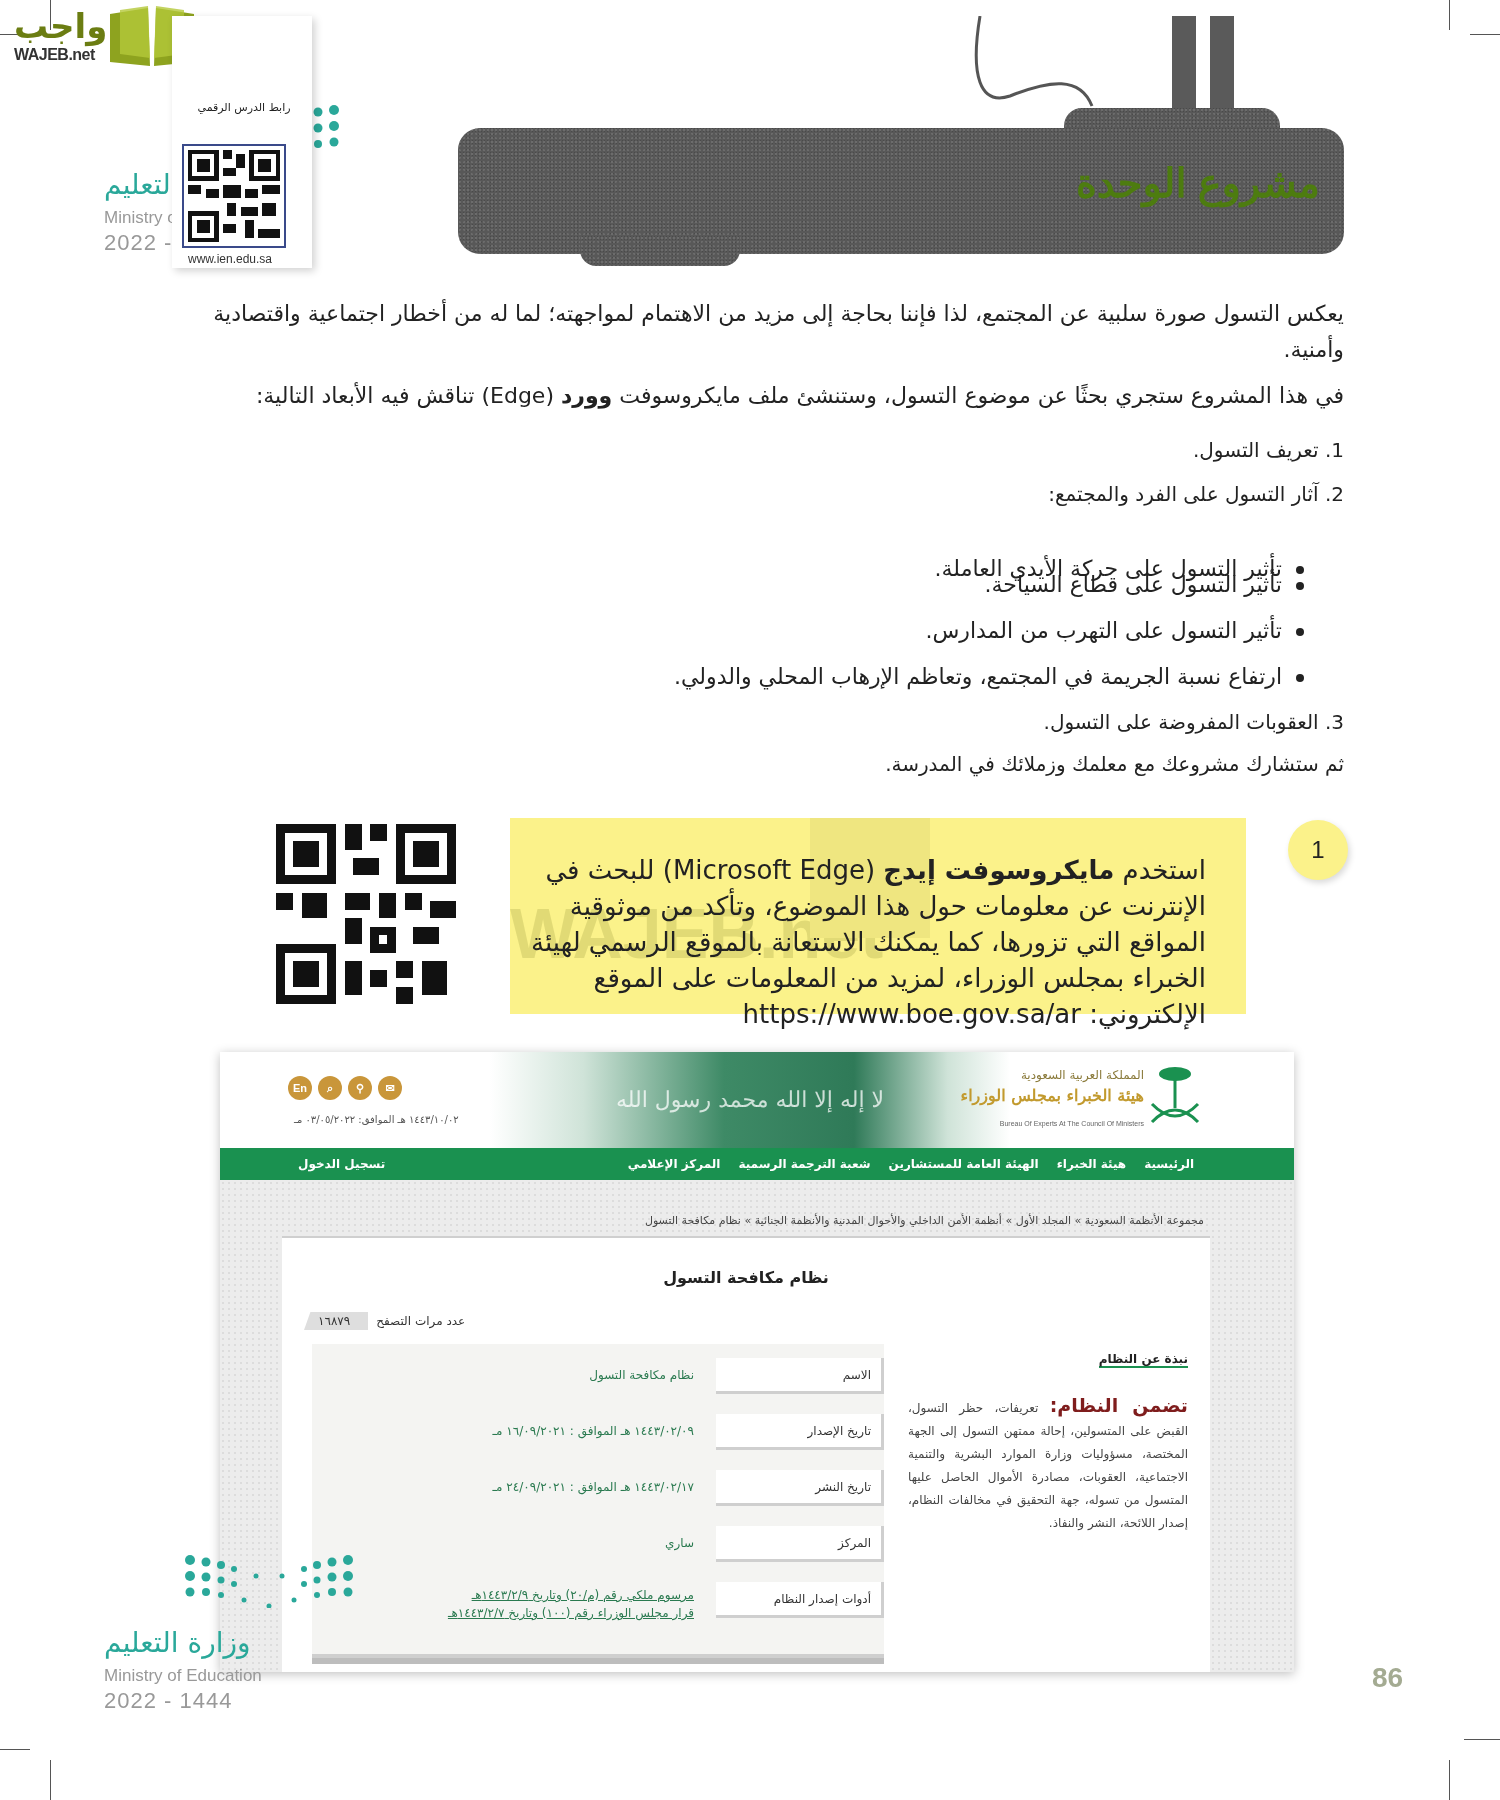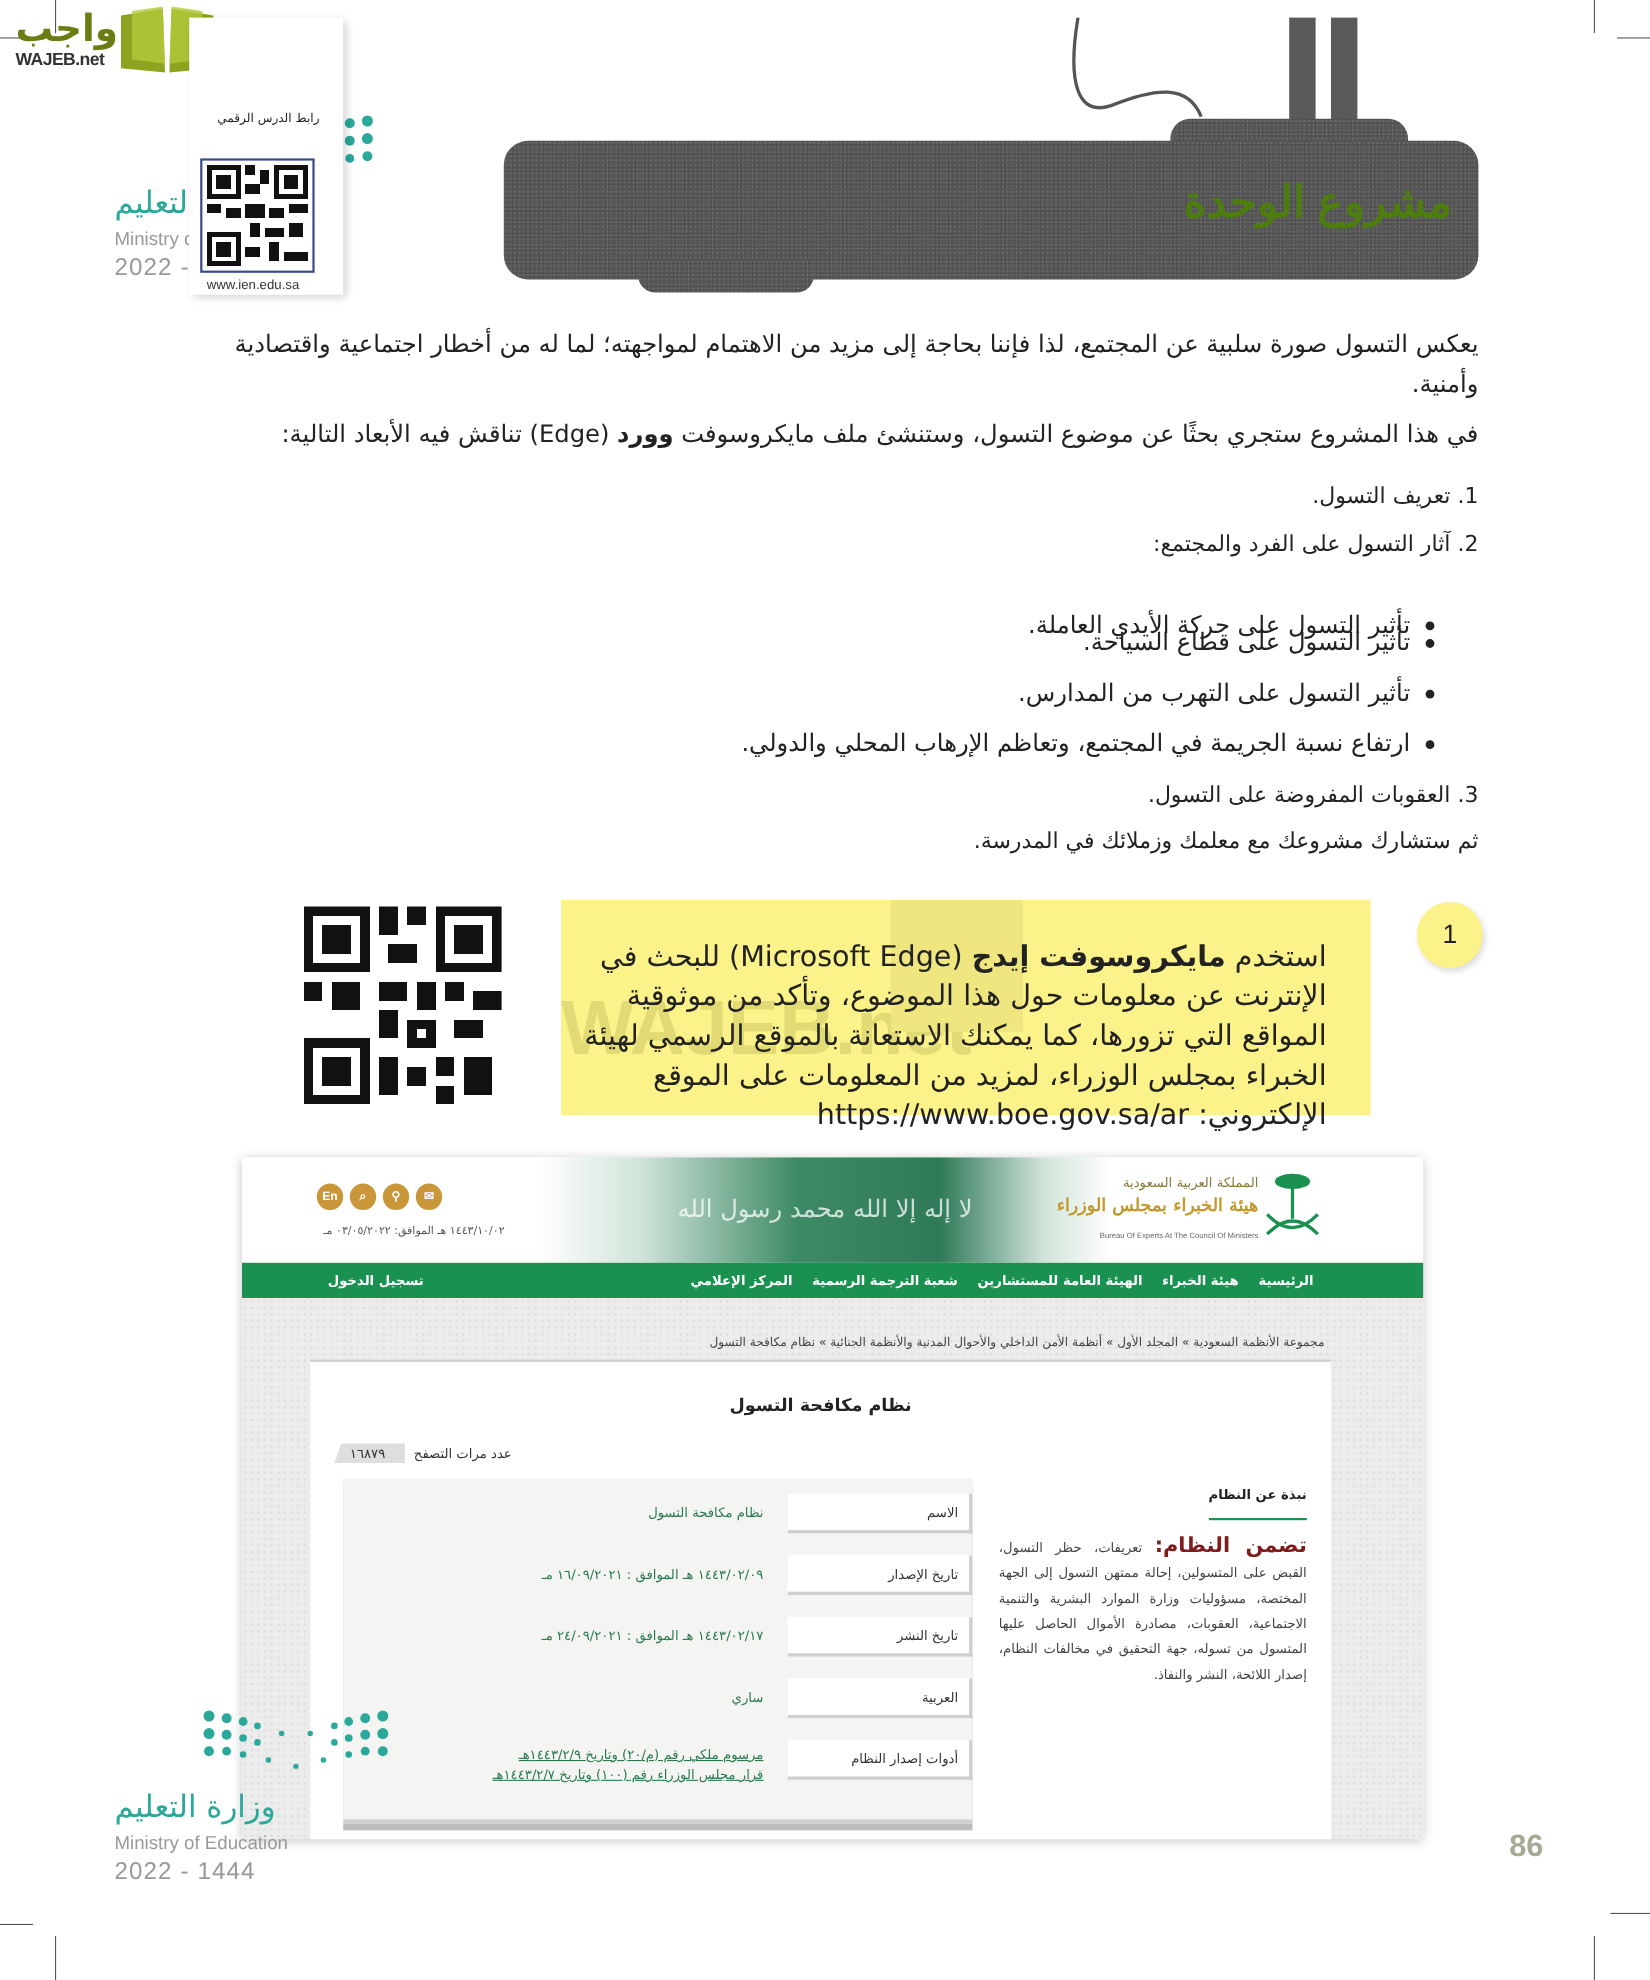--- a/index.html
+++ b/index.html
@@ -71,21 +71,21 @@
   .site-nav-item { font-size: 12px; font-weight: bold; color: #fff; white-space: nowrap; direction: rtl; }
   .site-login { position: absolute; left: 78px; top: 0; line-height: 32px; font-size: 12px; font-weight: bold; color: #fff; direction: rtl; }
   .site-body { position: absolute; left: 0; top: 128px; width: 100%; height: 492px; background-color: #ececec; background-image: radial-gradient(#dcdcdc 1px, transparent 1px); background-size: 6px 6px; }
   .breadcrumb { position: absolute; right: 90px; top: 34px; font-size: 11px; color: #444; direction: rtl; white-space: nowrap; }
   .content-panel { position: absolute; left: 62px; top: 58px; width: 928px; height: 438px; background: #fff; box-shadow: 0 -2px 0 #cfcfcf; }
   .content-title { position: absolute; left: 0; width: 100%; top: 30px; text-align: center; font-size: 16px; font-weight: bold; color: #222; direction: rtl; }
   .views { position: absolute; left: 22px; top: 74px; display: flex; flex-direction: row-reverse; align-items: center; gap: 8px; }
   .views-label { font-size: 12px; color: #333; direction: rtl; }
   .views-count { background: #dedede; font-size: 12px; padding: 2px 18px 2px 14px; color: #333; clip-path: polygon(10% 0, 100% 0, 100% 100%, 0 100%); }
   .about { position: absolute; right: 22px; top: 110px; width: 280px; direction: rtl; text-align: justify; }
-  .about-title { font-size: 12px; font-weight: bold; color: #222; display: inline-block; border-bottom: 2px solid #1a9150; padding-bottom: 14px; margin-bottom: 12px; }
+  .about-title { font-size: 12px; font-weight: bold; color: #222; display: inline-block; border-bottom: 2px solid #1a9150; padding-bottom: 0; margin-bottom: 26px; }
   .about-text { font-size: 12px; line-height: 23px; color: #444; }
   .info-table { position: absolute; left: 30px; top: 106px; width: 572px; height: 314px; background: #f4f4f2; border-bottom: 4px solid #cfcfcf; box-shadow: 0 6px 0 #bdbdbd; }
   .info-row { position: absolute; left: 0; width: 100%; height: 40px; }
   .info-label { position: absolute; right: 0; top: 0; width: 168px; height: 36px; background: #fff; border-right: 3px solid #cfcfcf; border-bottom: 3px solid #cfcfcf; font-size: 12px; color: #333; direction: rtl; text-align: right; padding: 10px 10px 0 0; }
   .info-value { position: absolute; right: 190px; top: 10px; font-size: 12px; color: #2a7a50; direction: rtl; white-space: nowrap; }
   .info-link { text-decoration: underline; display: block; line-height: 18px; }
 
   .page-num { left: 1372px; top: 1662px; font-size: 28px; font-weight: bold; color: #a4ab92; font-family: "Liberation Sans", sans-serif; }
 </style>
 </head>
@@ -307,21 +307,21 @@
         </div>
         <div class="info-row" style="top:70px;">
           <div class="info-label">تاريخ الإصدار</div>
           <div class="info-value">١٤٤٣/٠٢/٠٩ هـ الموافق : ١٦/٠٩/٢٠٢١ مـ</div>
         </div>
         <div class="info-row" style="top:126px;">
           <div class="info-label">تاريخ النشر</div>
           <div class="info-value">١٤٤٣/٠٢/١٧ هـ الموافق : ٢٤/٠٩/٢٠٢١ مـ</div>
         </div>
         <div class="info-row" style="top:182px;">
-          <div class="info-label">العربية</div>
+          <div class="info-label">المركز</div>
           <div class="info-value">ساري</div>
         </div>
         <div class="info-row" style="top:238px;">
           <div class="info-label">أدوات إصدار النظام</div>
           <div class="info-value" style="top:4px;">
             <a class="info-link">مرسوم ملكي رقم (م/٢٠) وتاريخ ١٤٤٣/٢/٩هـ</a>
             <a class="info-link">قرار مجلس الوزراء رقم (١٠٠) وتاريخ ١٤٤٣/٢/٧هـ</a>
           </div>
         </div>
       </div>

